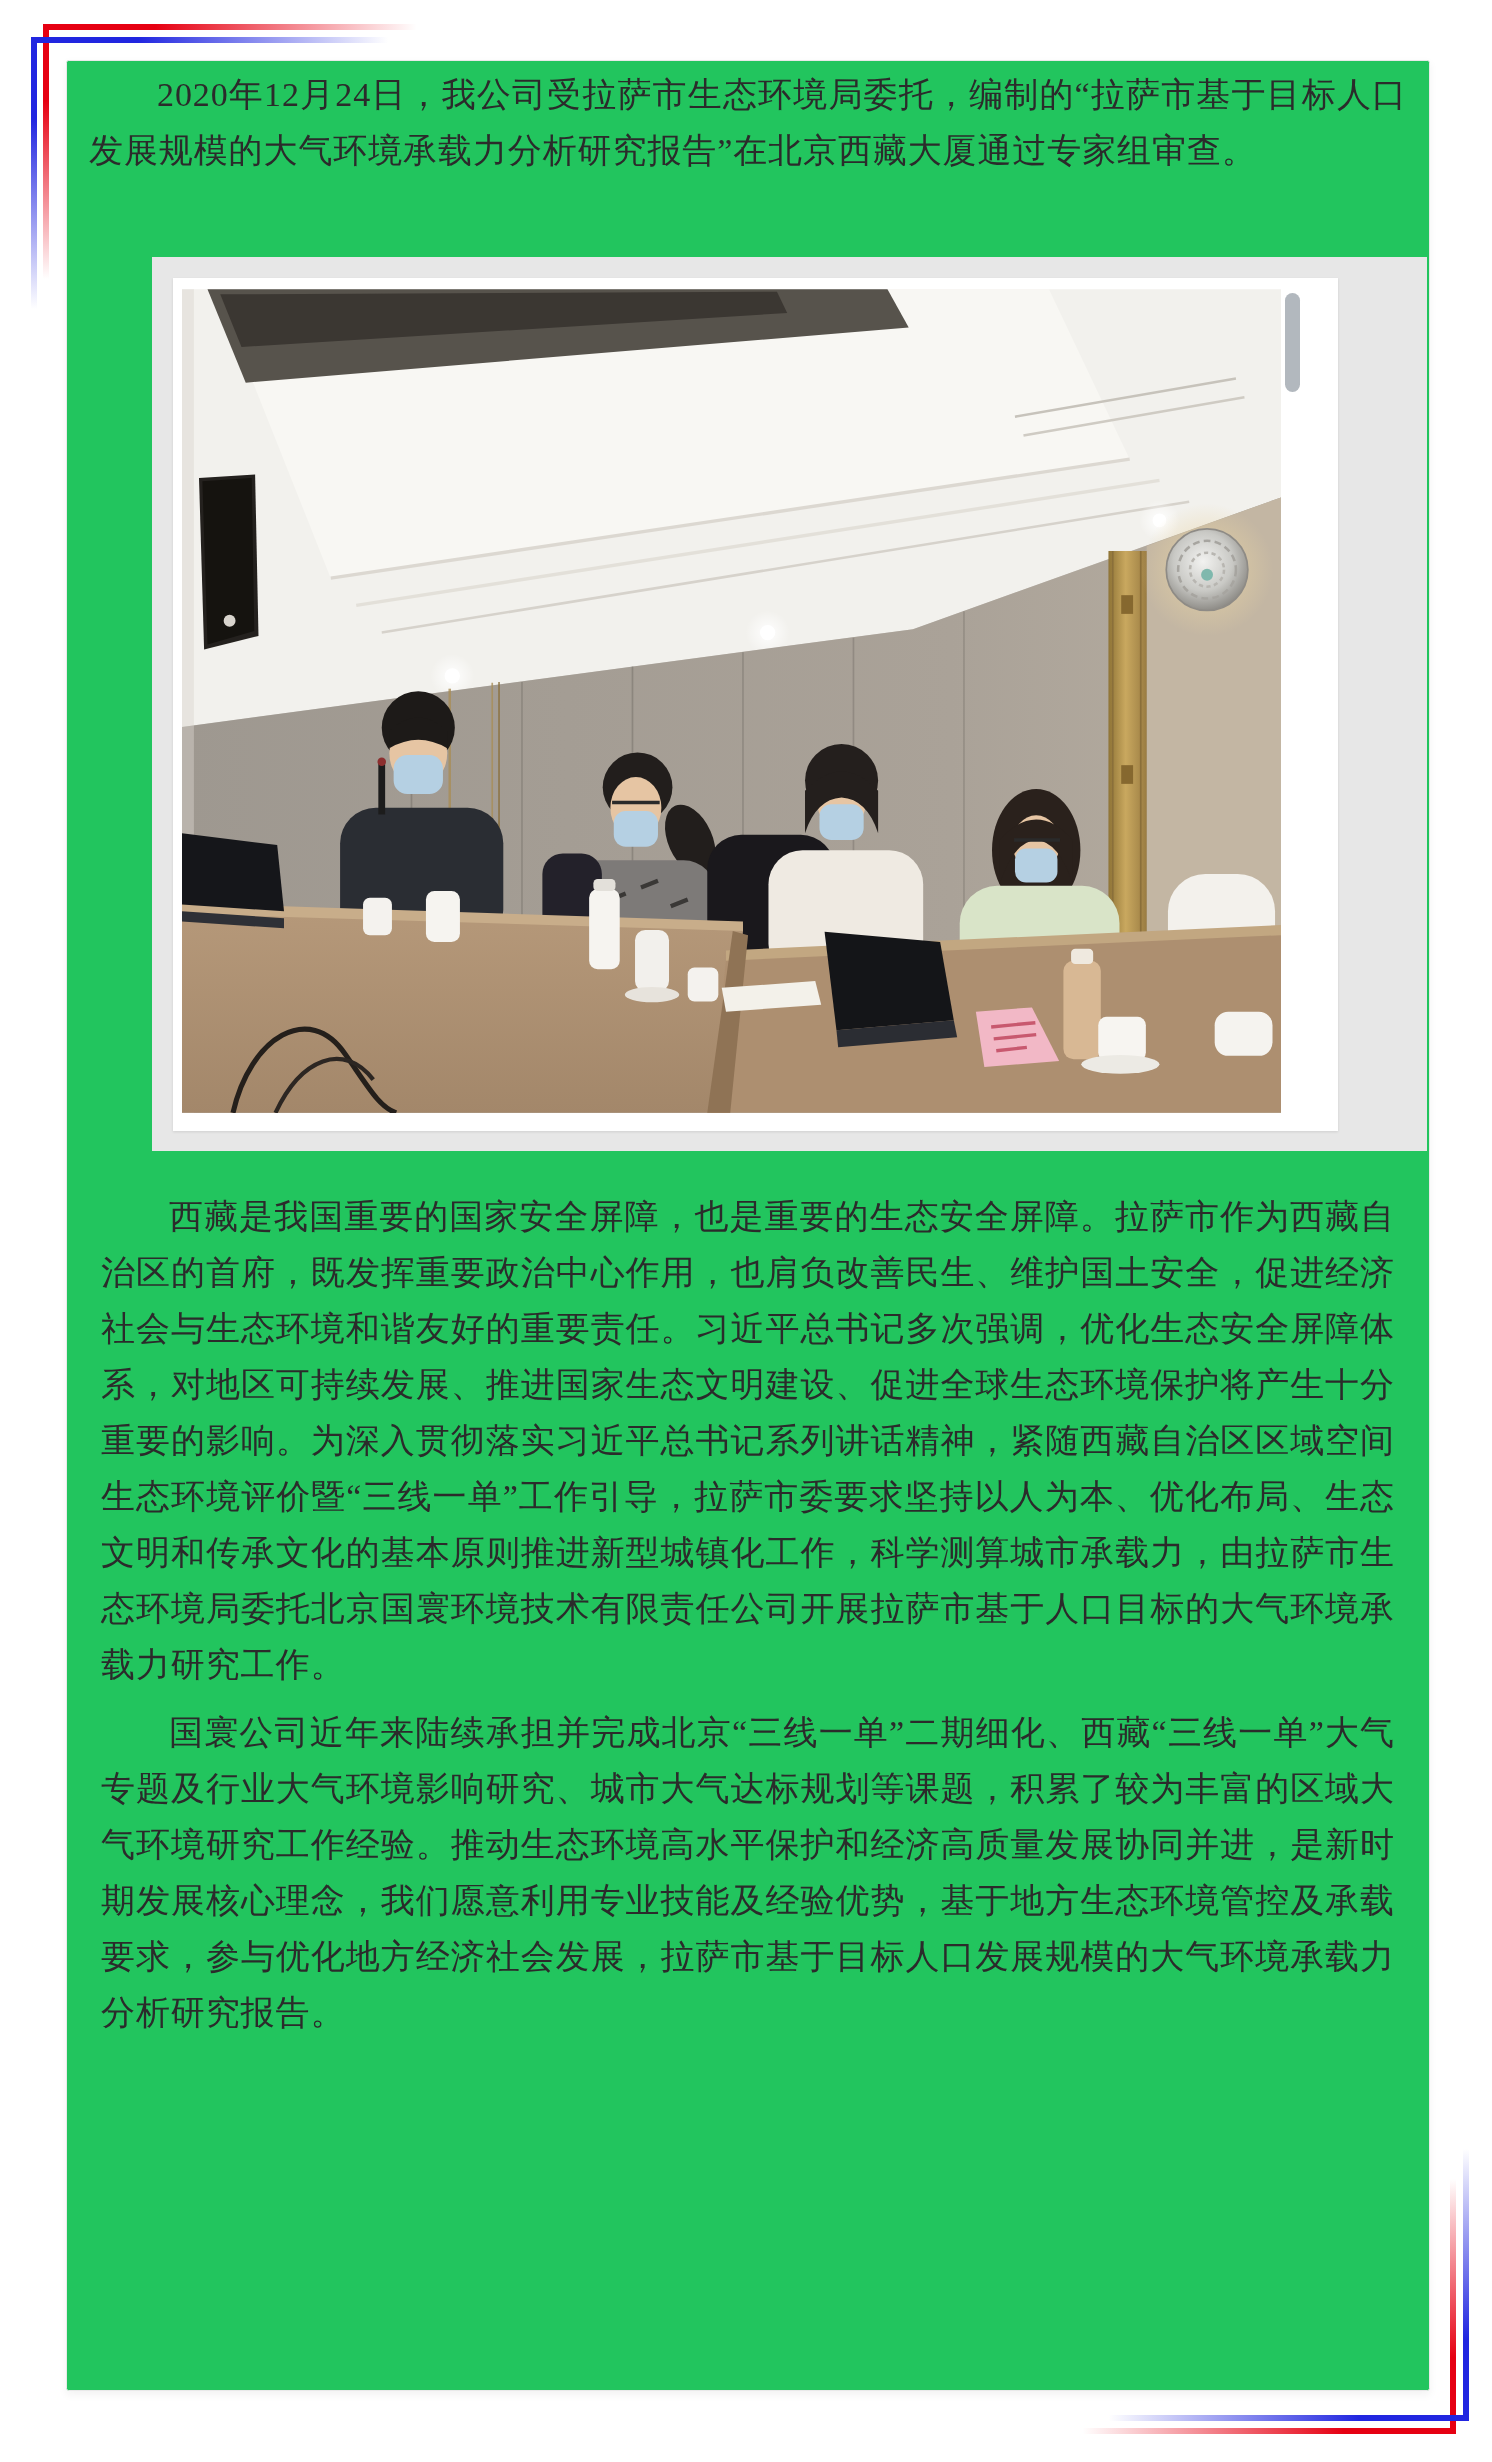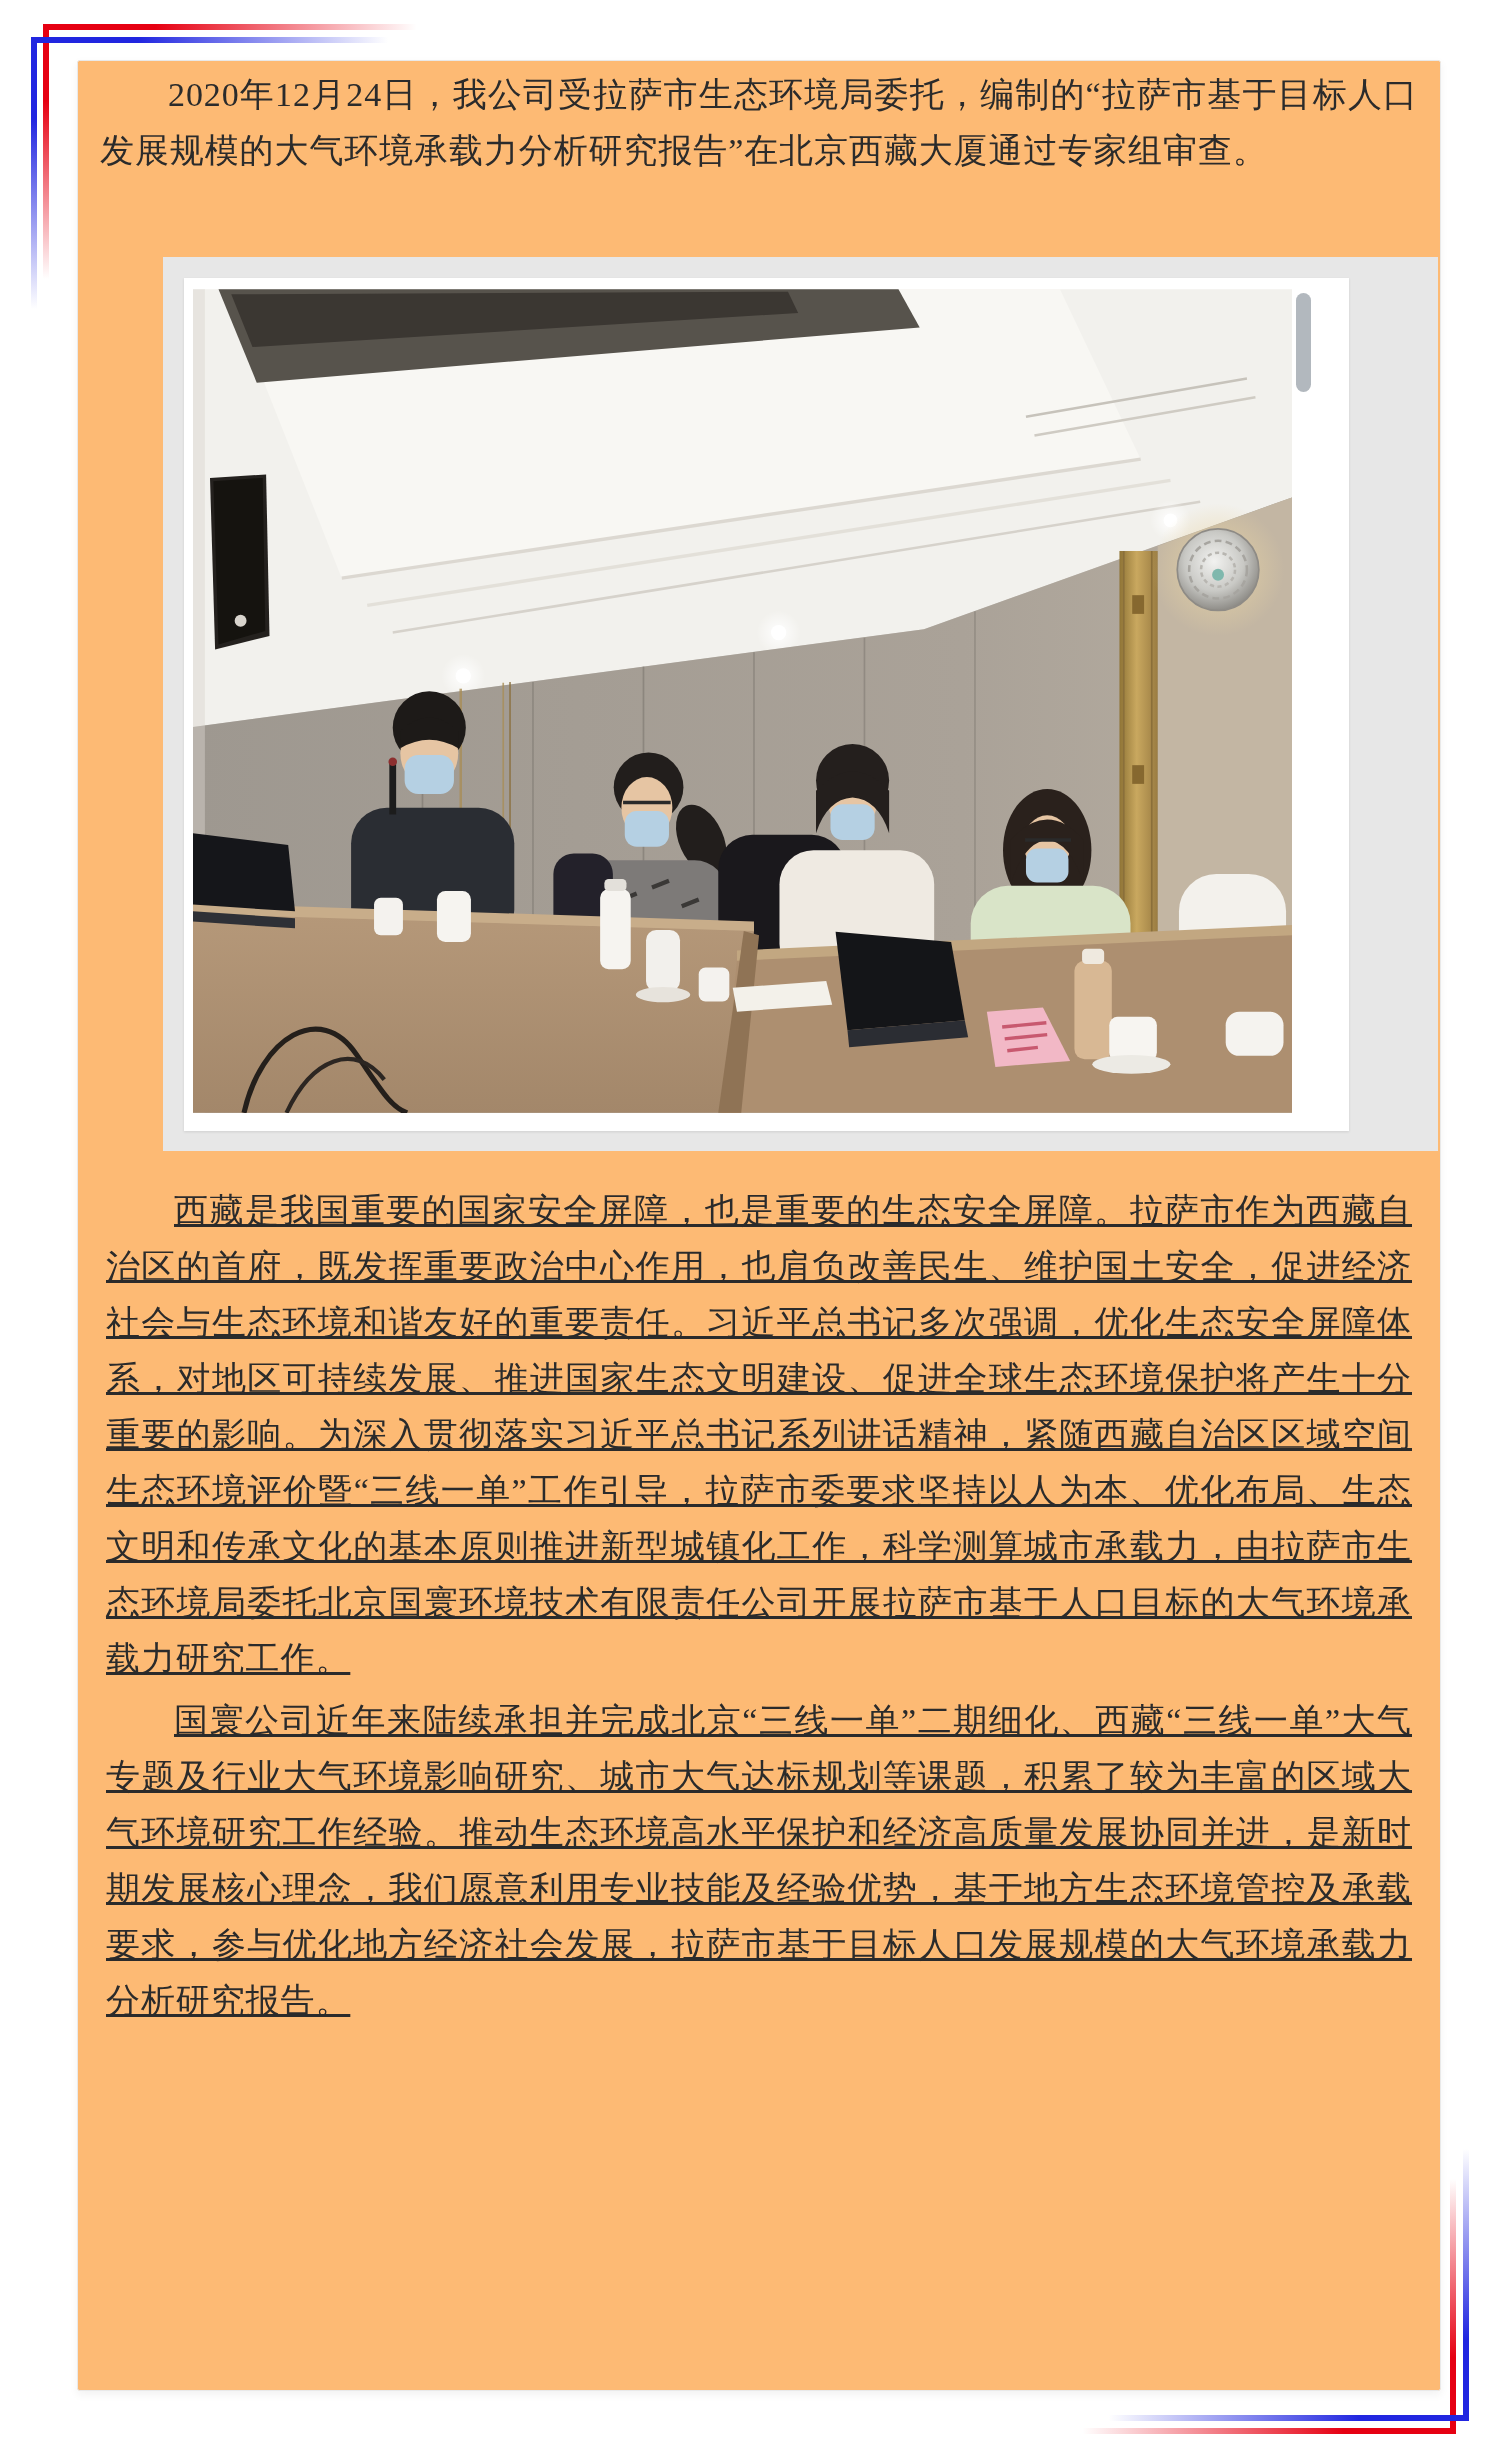--- a/index.html
+++ b/index.html
@@ -20,28 +20,28 @@
                background:linear-gradient(to bottom,#2126e0 0%,#2126e0 30%,rgba(33,38,224,0) 100%); }
   .br-red-h  { left:1082px; top:2428px; width:374px; height:6px;
                background:linear-gradient(to left,#e60012 0%,#e60012 30%,rgba(230,0,18,0) 100%); }
   .br-red-v  { left:1450px; top:2179px; width:6px; height:255px;
                background:linear-gradient(to top,#e60012 0%,#e60012 30%,rgba(230,0,18,0) 100%); }
   .br-blue-h { left:1109px; top:2415px; width:357px; height:6px;
                background:linear-gradient(to left,#2126e0 0%,#2126e0 30%,rgba(33,38,224,0) 100%); }
   .br-blue-v { left:1463px; top:2149px; width:6px; height:272px;
                background:linear-gradient(to top,#2126e0 0%,#2126e0 30%,rgba(33,38,224,0) 100%); }
 
-  .card { position:absolute; left:77px; top:60px; width:1364px; height:2331px;
-          background:#fdba74; border:1.7px solid #e9e9e9; border-radius:2.6px;
+  .card { position:absolute; left:66px; top:60px; width:1364px; height:2331px;
+          background:#22c55e; border:1.7px solid #e9e9e9; border-radius:2.6px;
           box-shadow:0 3.4px 8.5px rgba(0,0,0,0.05); }
 
   .para { position:absolute; left:22px; width:1318px; color:#2b2b2b;
           font-size:34px; line-height:56px; letter-spacing:0.9px;
           text-align:justify; text-indent:2em; }
-  .para p { margin:6px; text-indent:2em;text-decoration:underline; }
+  .para p { margin:12px; text-indent:2em; }
   .p1 { top:6px; }
   .body-text { top:1116px; }
 
   
   .photo-block { position:absolute; left:85px; top:196px; width:1275px; height:894px;
                  background:#e7e7e7; }
   .photo-frame { position:absolute; left:21px; top:21px; width:1165px; height:853px;
                  background:#ffffff; box-shadow:0 0.9px 2.6px rgba(0,0,0,0.10); }
   .photo-svg   { position:absolute; left:8.5px; top:11px; width:1099px; height:824px; display:block; }
   .scroll-thumb { position:absolute; left:1112px; top:15.3px; width:15.3px; height:99px;

